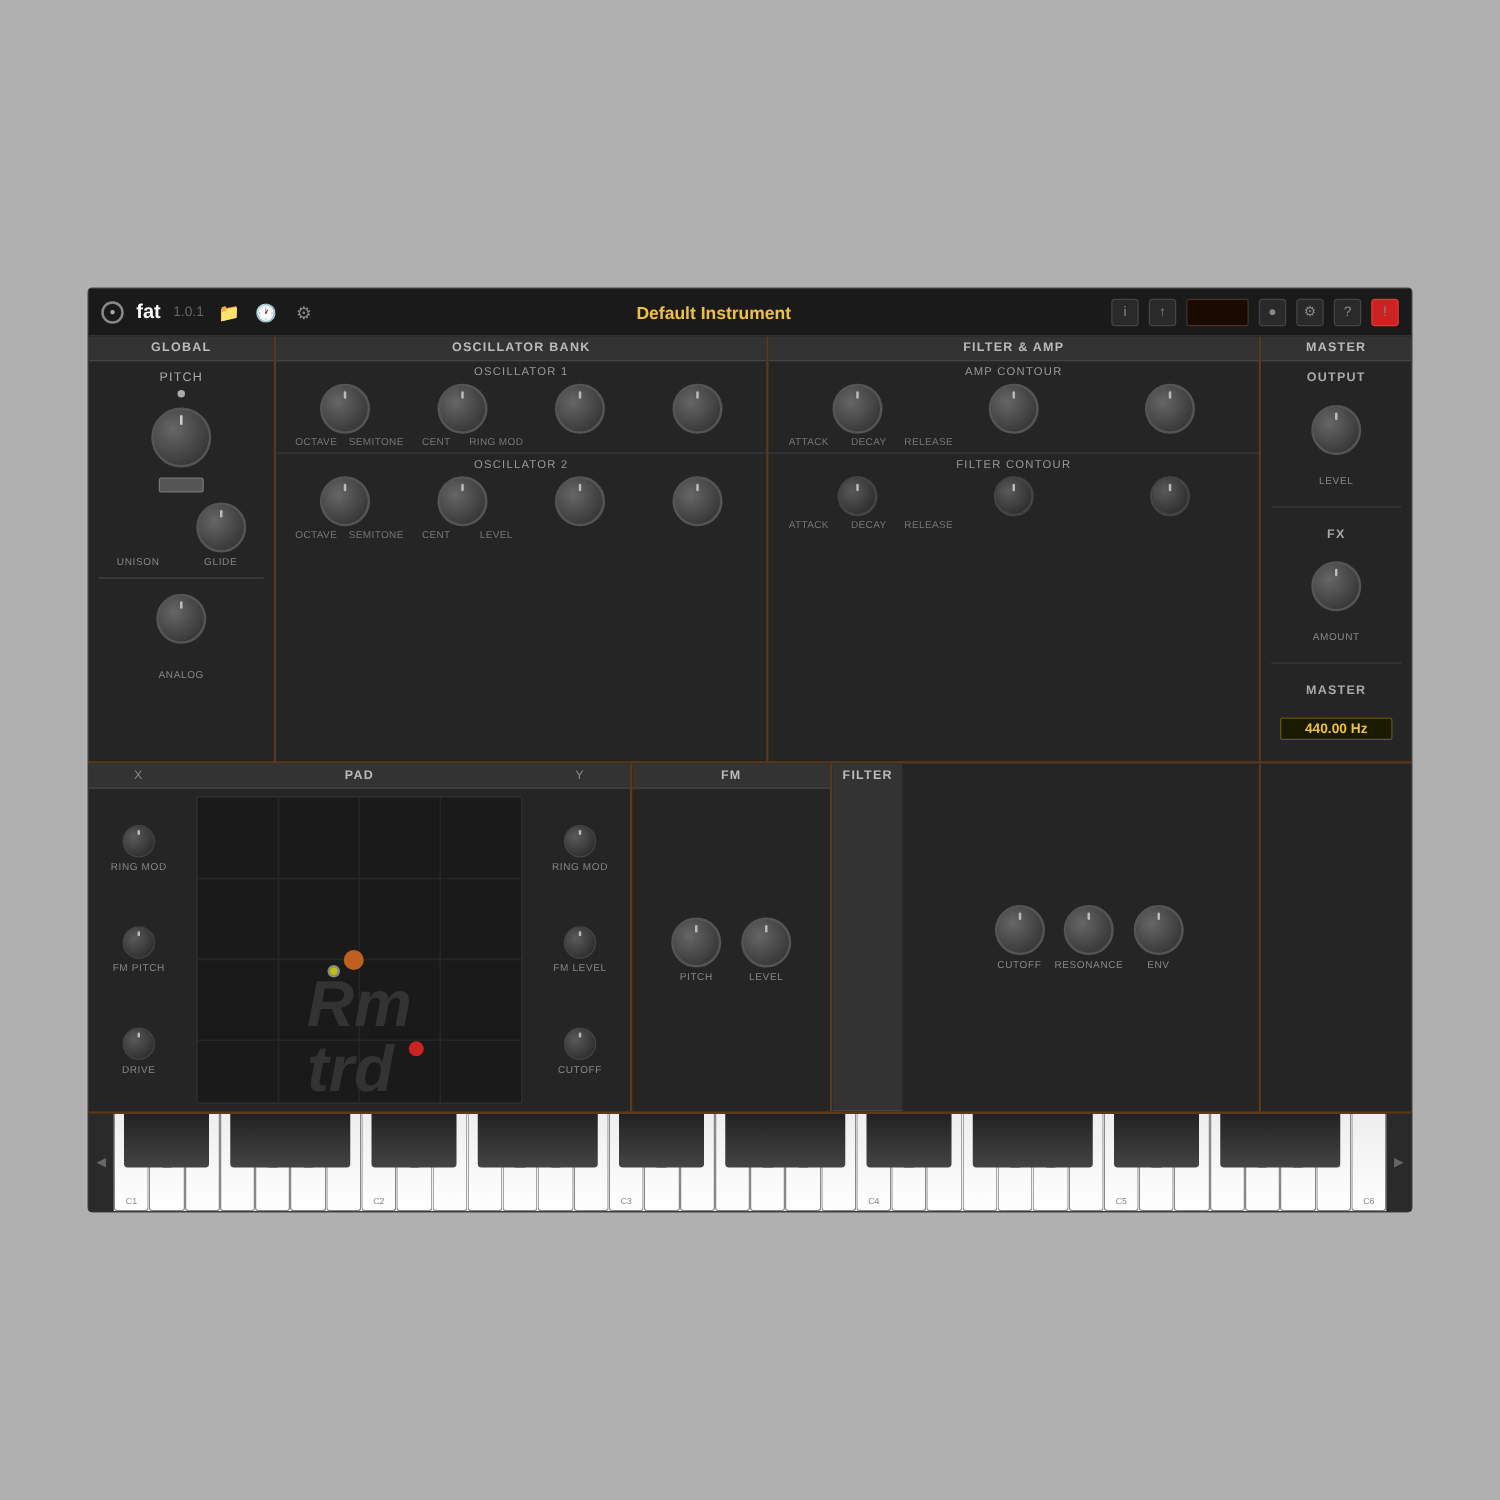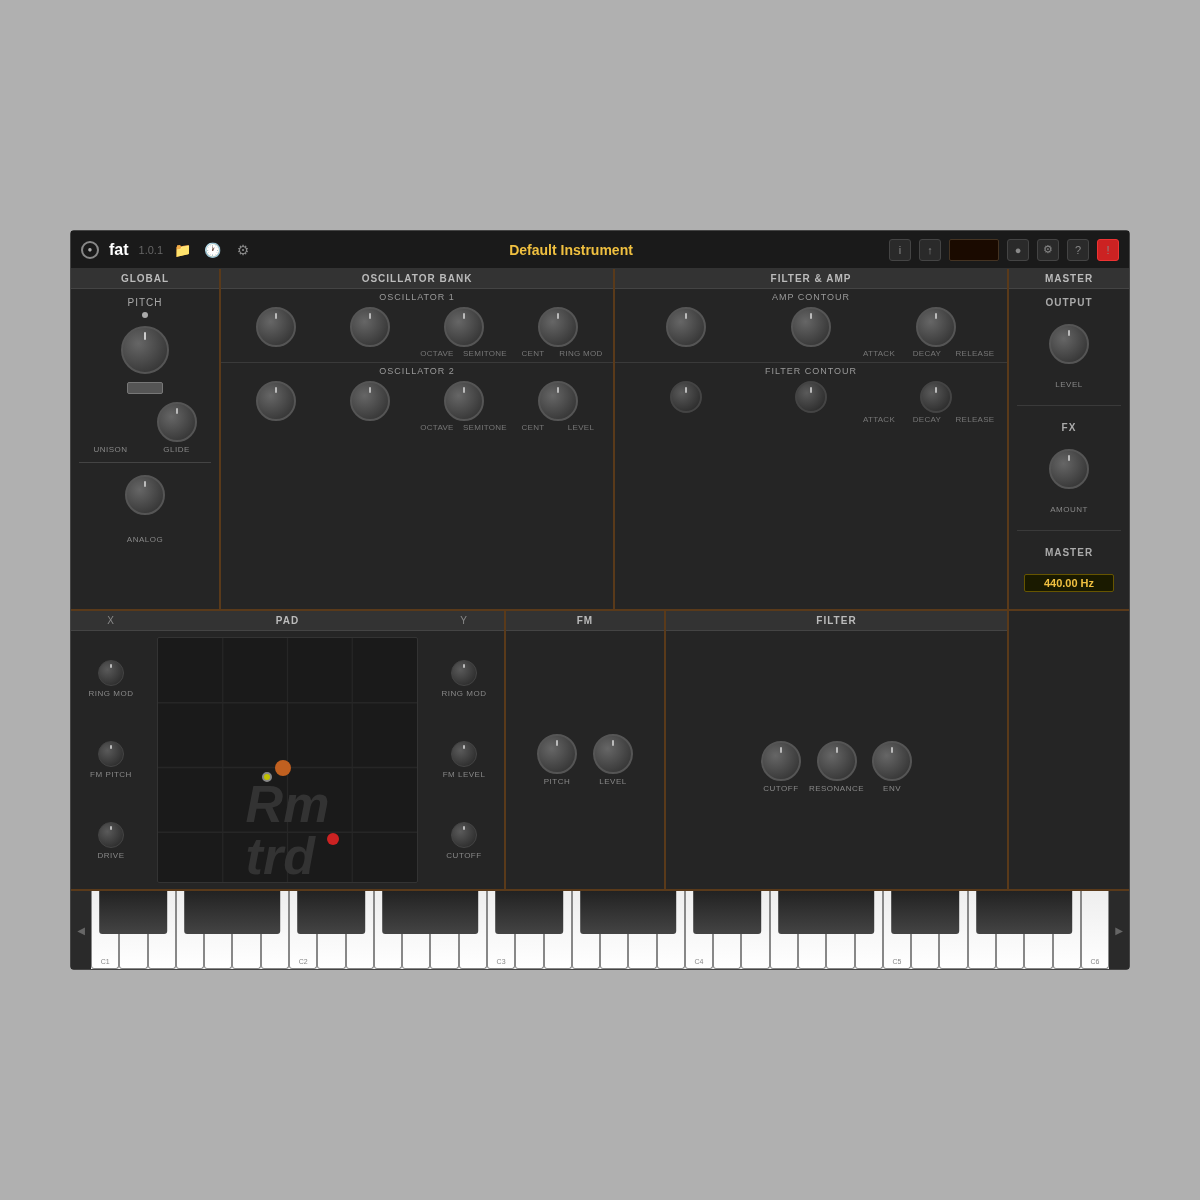--- a/index.html
+++ b/index.html
@@ -418,21 +418,21 @@
       gap: 16px;
       justify-content: center;
     }
 
     
     .filter-bottom {
       flex: 1;
       background: #252525;
       border-right: 2px solid #5a3a1a;
       display: flex;
-      flex-direction: column;
+      flex-direction: row;
       gap: 13px;
     }
     .filter-bottom-inner {
       flex: 1;
       display: flex;
       flex-direction: column;
       align-items: center;
       justify-content: center;
       gap: 4px;
       padding: 8px;
@@ -536,21 +536,21 @@
     }
 
     .knob-row {
       display: flex;
       justify-content: space-around;
       align-items: center;
       padding: 2px 8px;
     }
     .knob-label-row {
       display: flex;
-      justify-content: flex-end;
+      justify-content: flex-start;
       padding: 0 8px 4px;
     }
     .klabel {
       width: 48px;
       text-align: center;
       color: #777;
       font-size: 8px;
       letter-spacing: 0.3px;
     }
   </style>

